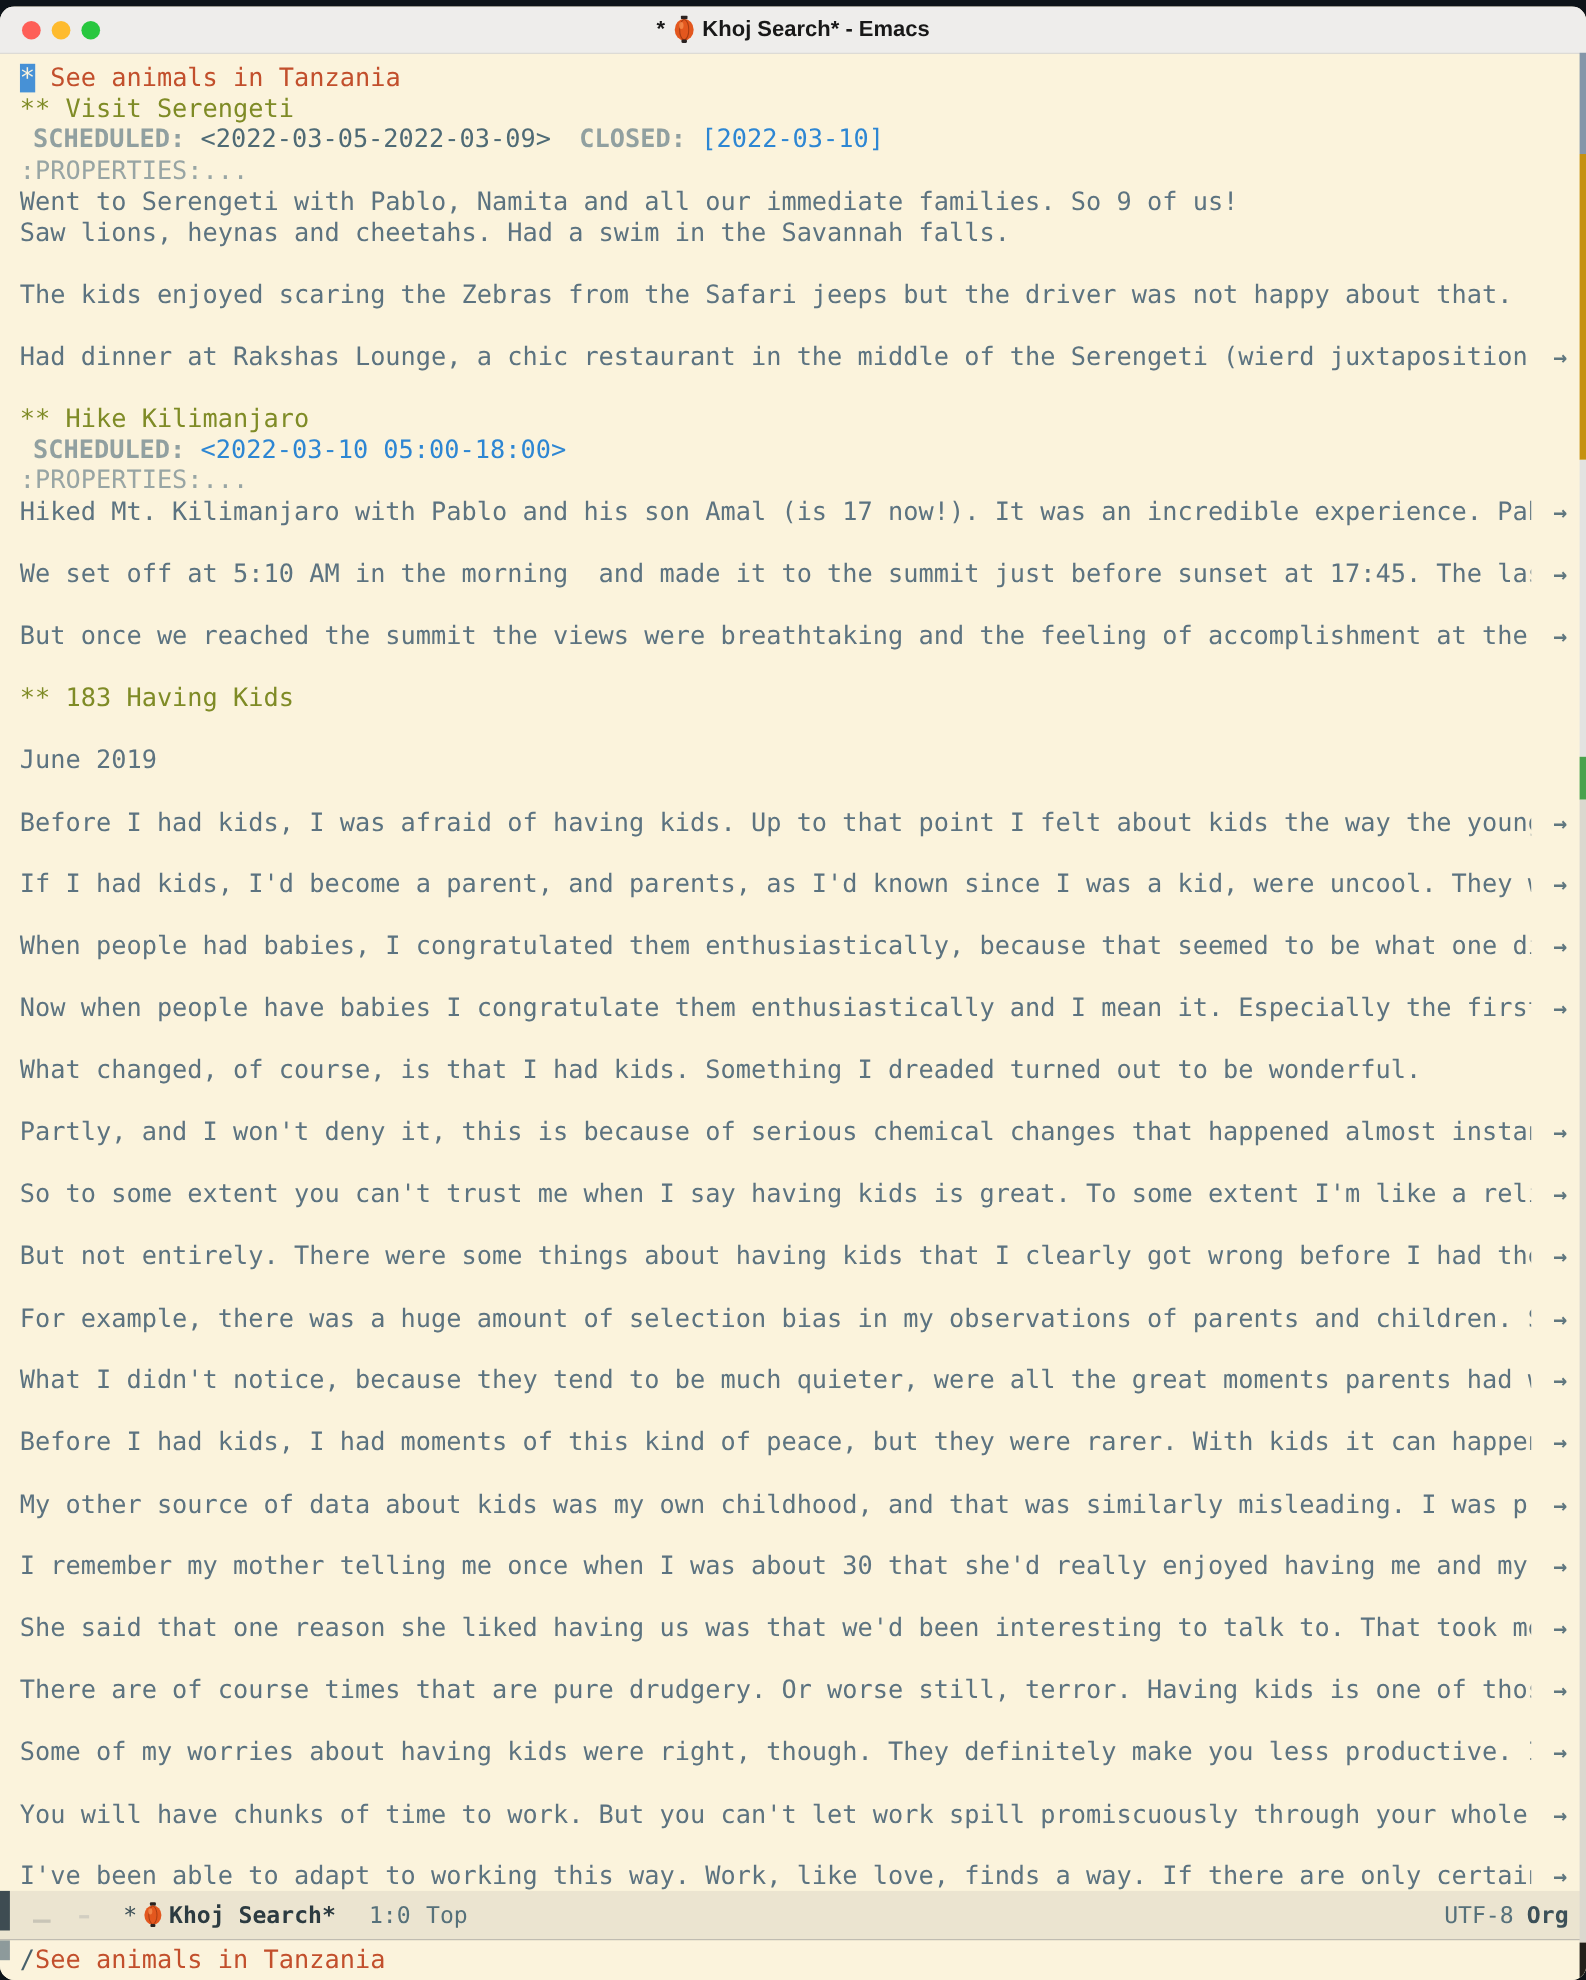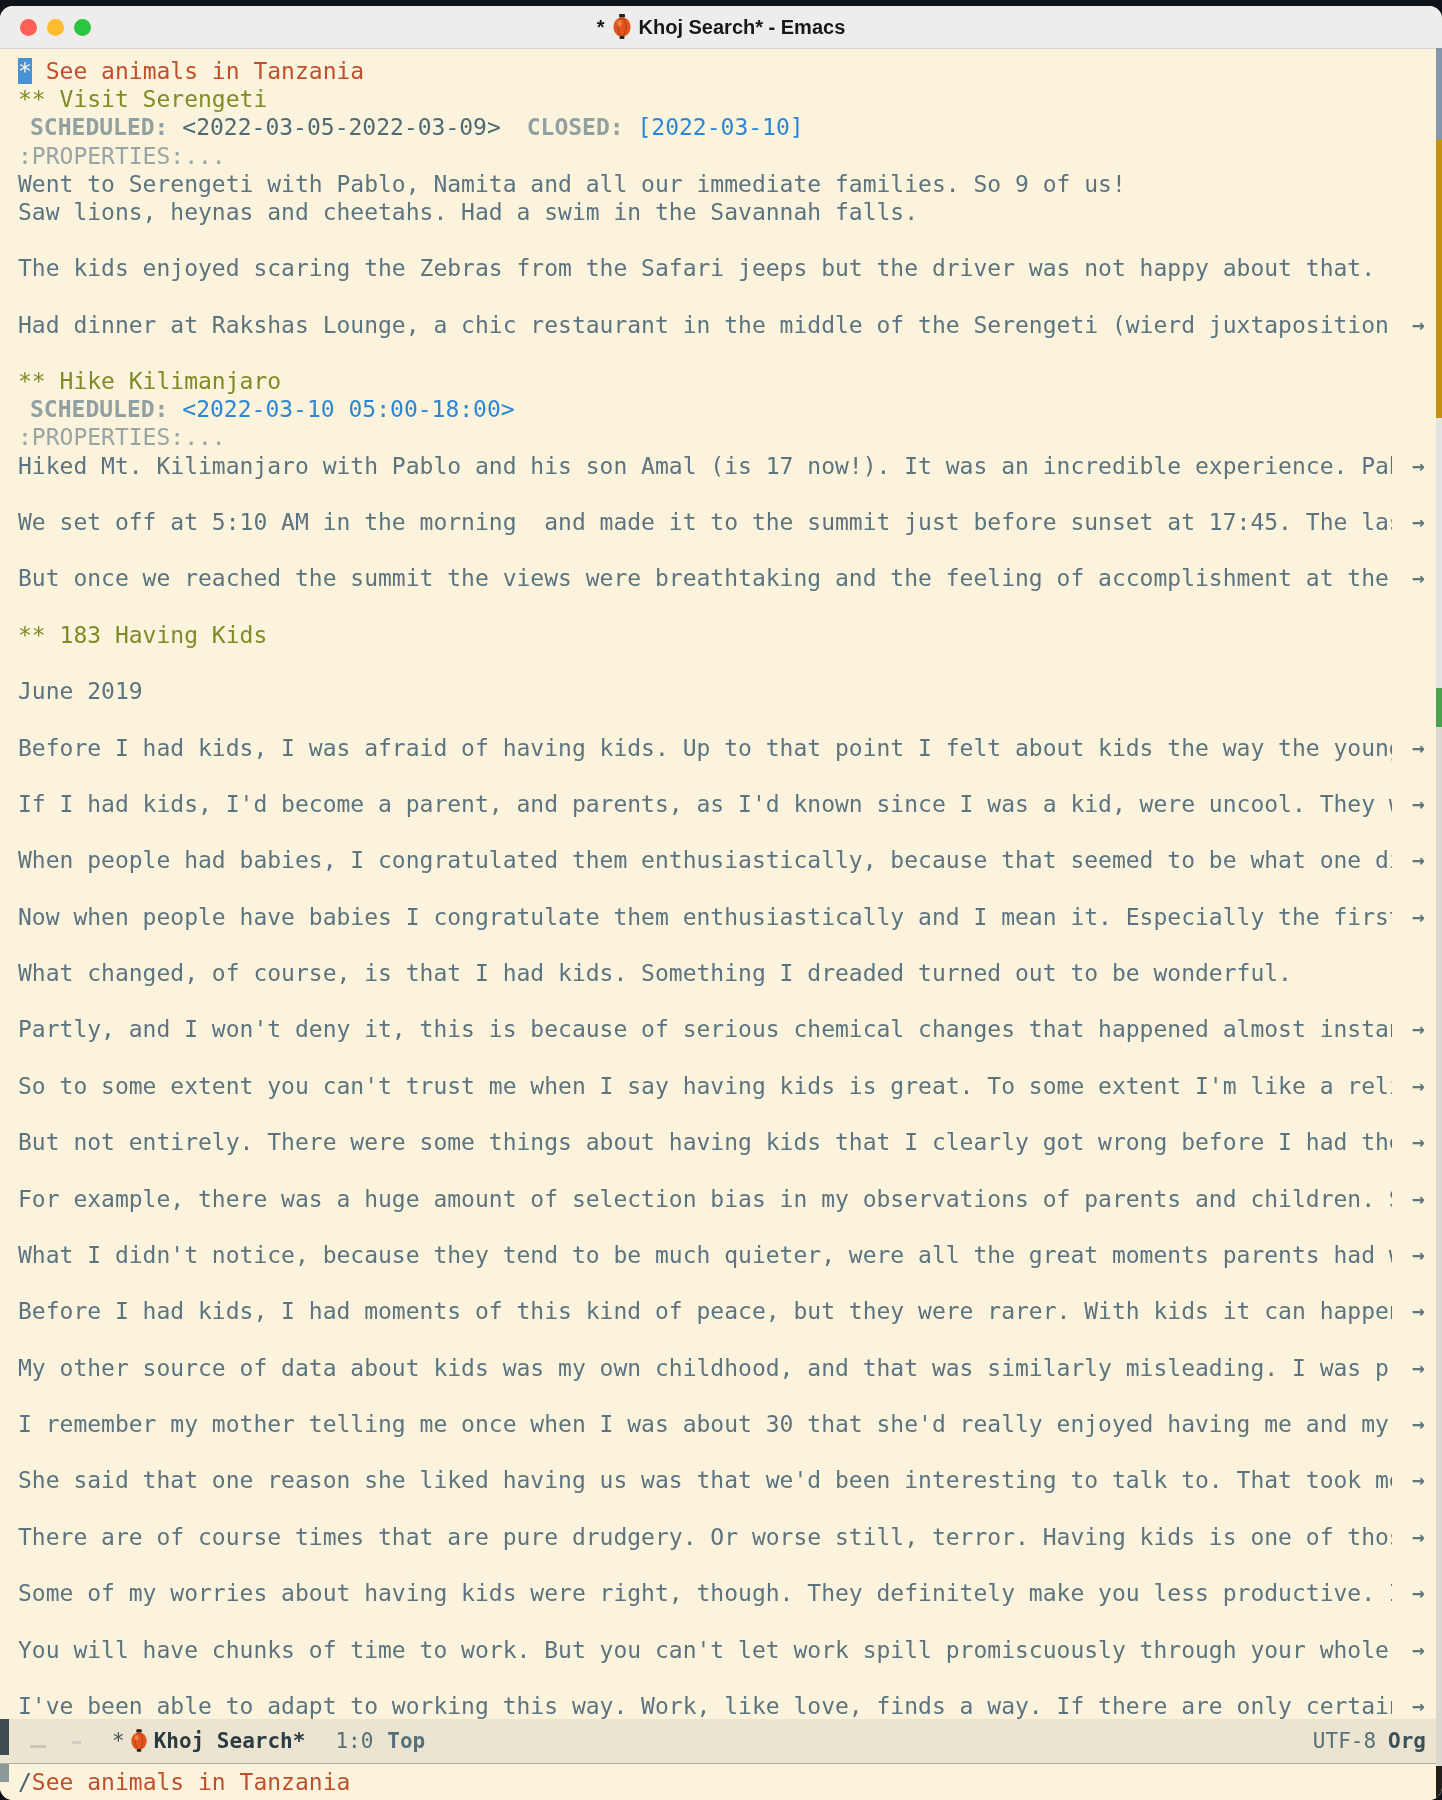--- a/index.html
+++ b/index.html
@@ -34,21 +34,21 @@
   
   .modeline{flex:0 0 44px;background:var(--modeline_bg);border-bottom:1px solid #aeaca4;position:relative;
             display:flex;align-items:center;font-family:"DejaVu Sans Mono","Liberation Mono",monospace;
             font-size:21px;color:#55707a;}
   .ml-bar{position:absolute;left:0;top:0;width:9px;height:36px;background:#3e4c52;}
   .ml-dash1{position:absolute;left:30px;top:26px;width:16px;height:3px;background:#c9c5b7;}
   .ml-dash2{position:absolute;left:72px;top:22px;width:9px;height:3px;background:#d2cec1;}
   .ml-pre{margin-left:112px;color:#3c5058;}
   .ml-name{font-weight:bold;color:#2c3b41;margin-left:6px;}
   .ml-pos{margin-left:30px;}
-  .ml-scroll{margin-left:14px;font-weight:bold;}
+  .ml-scroll{margin-left:14px;}
   .ml-enc{margin-left:auto;}
   .ml-mode{font-weight:bold;color:#3c5058;margin-left:12px;margin-right:16px;}
   .modeline .lantern{margin-left:5px;}
   
   .minibuffer{flex:0 0 36px;background:var(--buffer_bg);position:relative;display:flex;align-items:center;
               font-family:"DejaVu Sans Mono","Liberation Mono",monospace;font-size:23px;padding-left:18px;}
   .mb-stub{position:absolute;left:0;top:0;width:9px;height:18px;background:#8d9a9b;}
   .mb-prompt{color:#47606b;}
   .mb-query{color:var(--h1_orange);}
   

